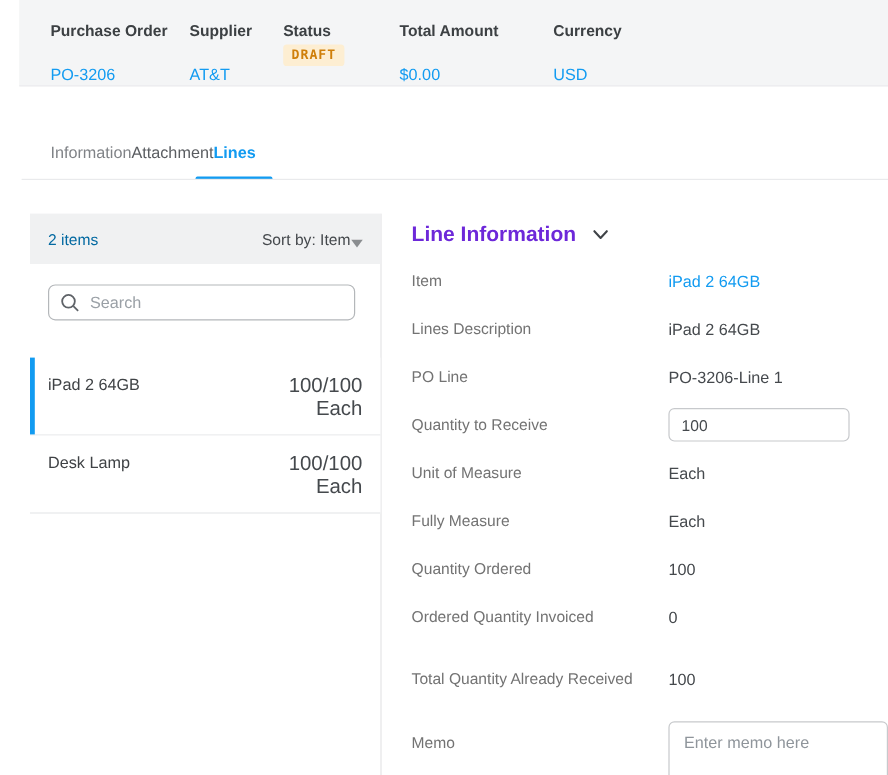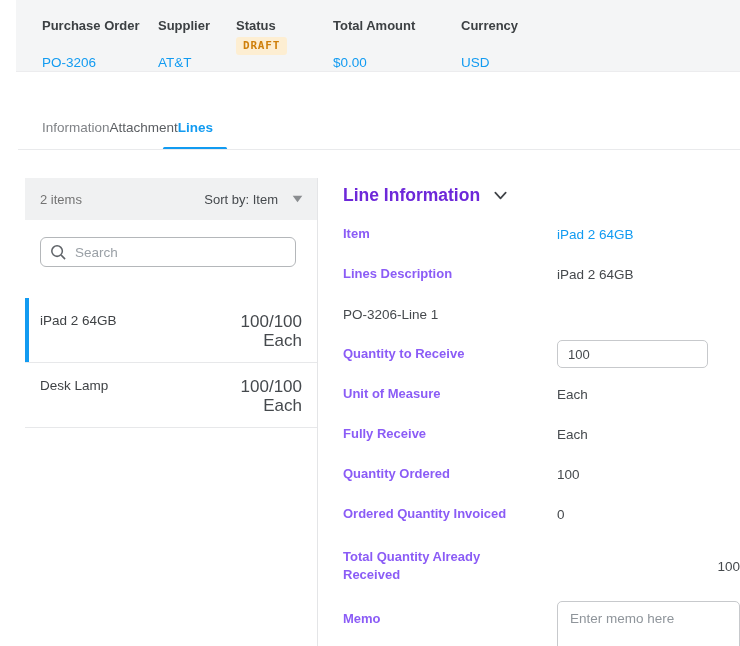--- a/index.html
+++ b/index.html
@@ -42,22 +42,22 @@
 
   
   .left-panel {
     position:absolute; left:25px; top:178px; width:293px; height:468px;
     border-right:1px solid #e4e5e7;
   }
   .panel-header {
     height:42px; background:#f0f1f2; display:flex; align-items:center;
     justify-content:space-between; padding:0 14px 0 15px;
   }
-  .items-count { font-size:13px; color:#737373; }
-  .sort-by { display:flex; align-items:center; gap:14px; font-size:13px; color:#45494d; cursor:pointer; }
+  .items-count { font-size:13px; color:#0369a1; }
+  .sort-by { display:flex; align-items:flex-end; gap:0; font-size:13px; color:#45494d; cursor:pointer; }
   .search-box {
     margin:17px 21px 0 15px; height:30px; border:1px solid #b4b7ba;
     border-radius:6px; display:flex; align-items:center; padding:0 9px; gap:8px;
     background:#fff;
   }
   .search-box input {
     border:none; outline:none; flex:1; font-size:13.5px; color:#45494d;
     font-family:"Liberation Sans", sans-serif; background:transparent;
   }
   .search-box input::placeholder { color:#9aa0a6; }
@@ -72,25 +72,25 @@
   }
   .item-name { font-size:13.5px; color:#3f4245; line-height:18px; }
   .item-qty { text-align:right; font-size:17px; color:#45494d; line-height:19px; }
 
   
   .right-panel { position:absolute; left:343px; top:178px; width:397px; }
   .panel-title-row { margin-top:7px; display:flex; align-items:center; gap:12px; cursor:pointer; }
   .panel-title { font-size:17.5px; font-weight:bold; color:#6d28d9; }
   .info-rows { margin-top:8px; }
   .info-row { display:flex; align-items:center; min-height:40px; }
-  .info-row.tall { min-height:64px;justify-content:space-between; }
+  .info-row.tall { min-height:64px; }
   .info-row.memo-row { align-items:flex-start; }
   .info-label {
-    flex:0 0 214px; padding-right:24px; font-size:13px; font-weight:bold;
-    color:#8b5cf6; line-height:18px;
+    flex:0 0 214px; padding-right:24px; font-size:13px; font-weight:normal;
+    color:#737373; line-height:18px;
   }
   .memo-row .info-label { padding-top:12px; }
   .info-value { font-size:13.5px; color:#45494d; }
   .info-value.link { color:#129bf1; cursor:pointer; }
   .qty-input {
     width:151px; height:28px; border:1px solid #c7c9cc; border-radius:5px;
     padding:0 10px; font-size:13px; color:#45494d;
     font-family:"Liberation Sans", sans-serif; outline:none;
   }
   .memo-textarea {
@@ -187,32 +187,33 @@
   <div class="info-rows">
     <div class="info-row">
       <div class="info-label">Item</div>
       <div class="info-value link">iPad 2 64GB</div>
     </div>
     <div class="info-row">
       <div class="info-label">Lines Description</div>
       <div class="info-value">iPad 2 64GB</div>
     </div>
     <div class="info-row">
+      <div class="info-label">PO Line</div>
       <div class="info-value">PO-3206-Line 1</div>
     </div>
     <div class="info-row">
       <div class="info-label">Quantity to Receive</div>
       <input class="qty-input" type="text" value="100" style="">
     </div>
     <div class="info-row">
       <div class="info-label">Unit of Measure</div>
       <div class="info-value">Each</div>
     </div>
     <div class="info-row">
-      <div class="info-label">Fully Receive</div>
+      <div class="info-label">Fully Measure</div>
       <div class="info-value">Each</div>
     </div>
     <div class="info-row">
       <div class="info-label">Quantity Ordered</div>
       <div class="info-value">100</div>
     </div>
     <div class="info-row">
       <div class="info-label">Ordered Quantity Invoiced</div>
       <div class="info-value">0</div>
     </div>

